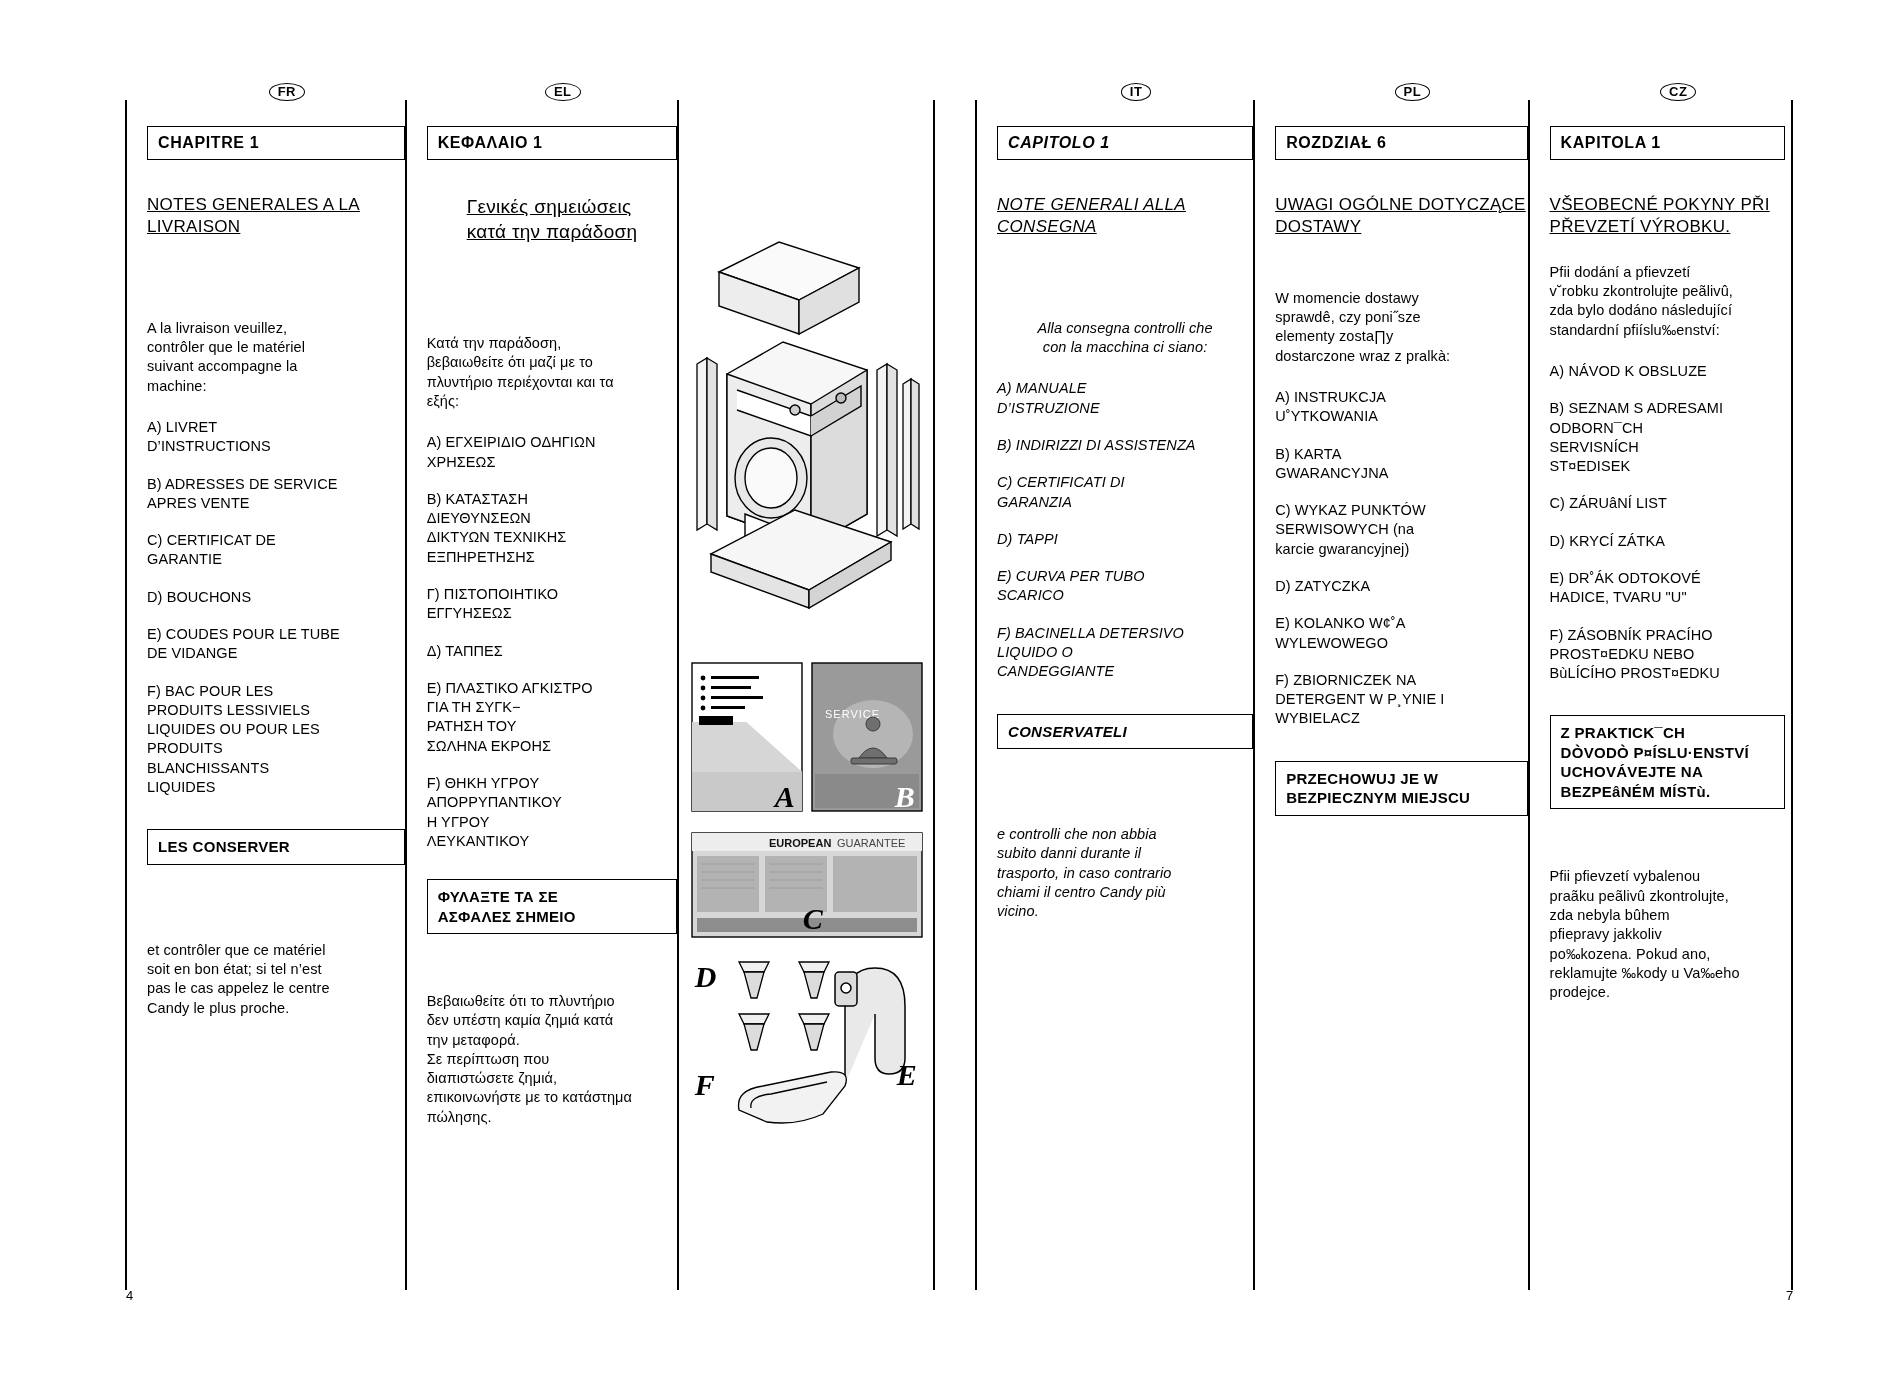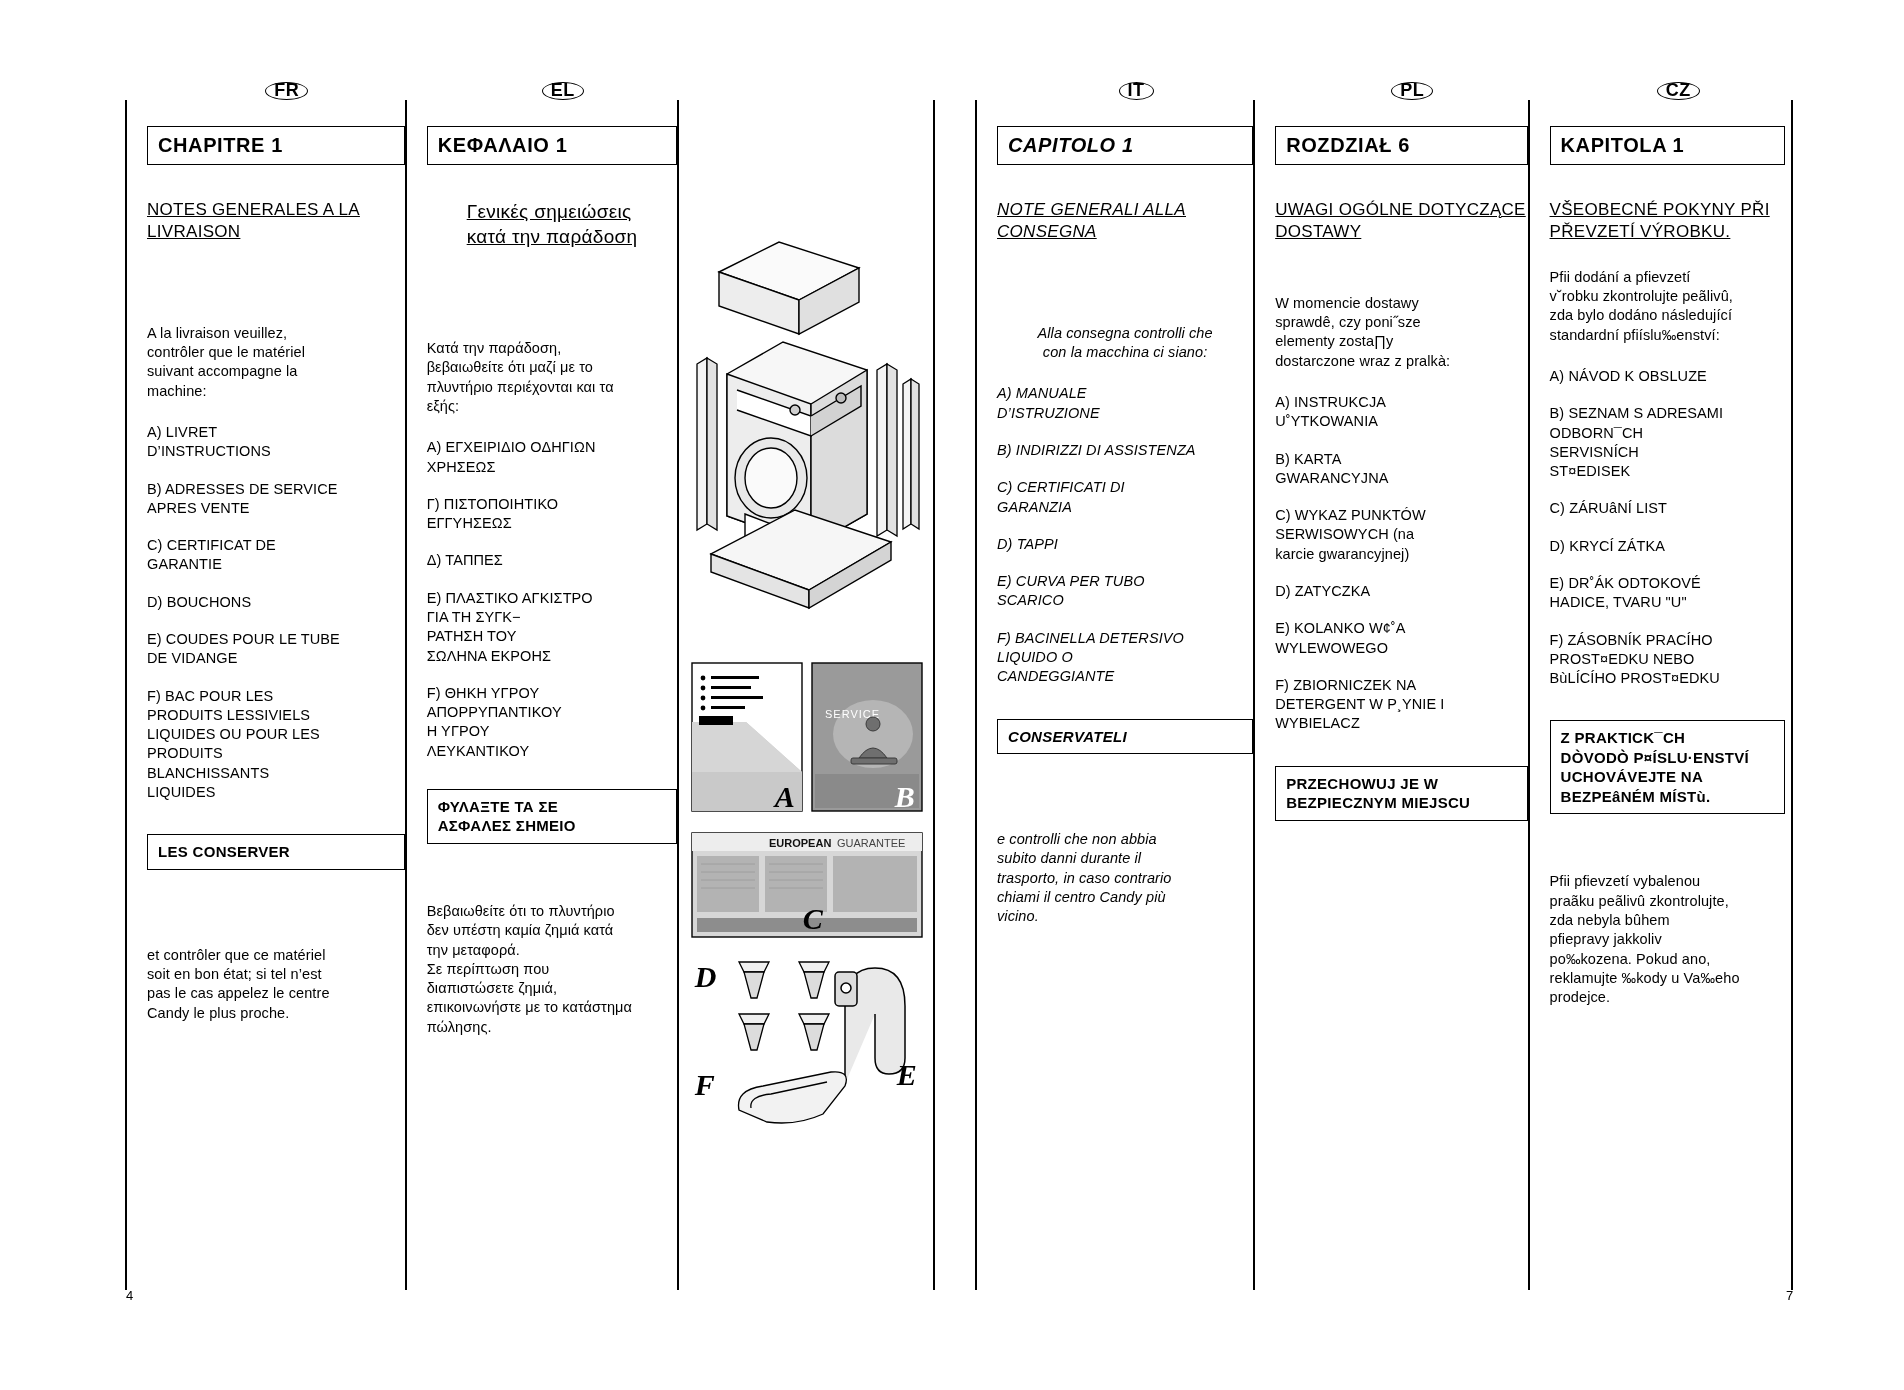--- a/index.html
+++ b/index.html
@@ -54,30 +54,30 @@
     position: absolute;
     top: -18px;
     width: 100%;
     text-align: center;
   }
   .flag-oval {
     display: inline-block;
     border: 1.5px solid #000;
     border-radius: 50%;
     padding: 1px 8px 2px 8px;
-    font-size: 18px;
+    font-size: 13px;
     font-weight: bold;
     letter-spacing: 0.5px;
     line-height: 13px;
   }
 
   .chapter-box {
     border: 1.5px solid #000;
     padding: 7px 10px 7px 10px;
-    font-size: 20px;
+    font-size: 16px;
     font-weight: bold;
     letter-spacing: 0.6px;
     margin-bottom: 34px;
   }
   .chapter-box.italic { font-style: italic; }
 
   .heading {
     font-size: 17px;
     line-height: 1.32;
     text-decoration: underline;
@@ -203,20 +203,24 @@
         <div class="heading sm">Γενικές σημειώσεις
 κατά την παράδοση</div>
         <div style="height:80px"></div>
         <div class="body-text">Κατά την παράδοση,
 βεβαιωθείτε ότι μαζί με το
 πλυντήριο περιέχονται και τα
 εξής:</div>
         <div class="list">
           <div class="item">A)   ΕΓΧΕΙΡΙΔΙΟ ΟΔΗΓΙΩΝ
       ΧΡΗΣΕΩΣ</div>
+          <div class="item">B)   ΚΑΤΑΣΤΑΣΗ
+      ΔΙΕΥΘΥΝΣΕΩΝ
+      ΔΙΚΤΥΩΝ ΤΕΧΝΙΚΗΣ
+      ΕΞΠΗΡΕΤΗΣΗΣ</div>
           <div class="item">Γ)   ΠΙΣΤΟΠΟΙΗΤΙΚΟ
       ΕΓΓΥΗΣΕΩΣ</div>
           <div class="item">Δ)   ΤΑΠΠΕΣ</div>
           <div class="item">E)   ΠΛΑΣΤΙΚΟ ΑΓΚΙΣΤΡΟ
       ΓΙΑ ΤΗ ΣΥΓΚ−
       ΡΑΤΗΣΗ ΤΟΥ
       ΣΩΛΗΝΑ ΕΚΡΟΗΣ</div>
           <div class="item">F)   ΘΗΚΗ ΥΓΡΟΥ
       ΑΠΟΡΡΥΠΑΝΤΙΚΟΥ
       Η ΥΓΡΟΥ

